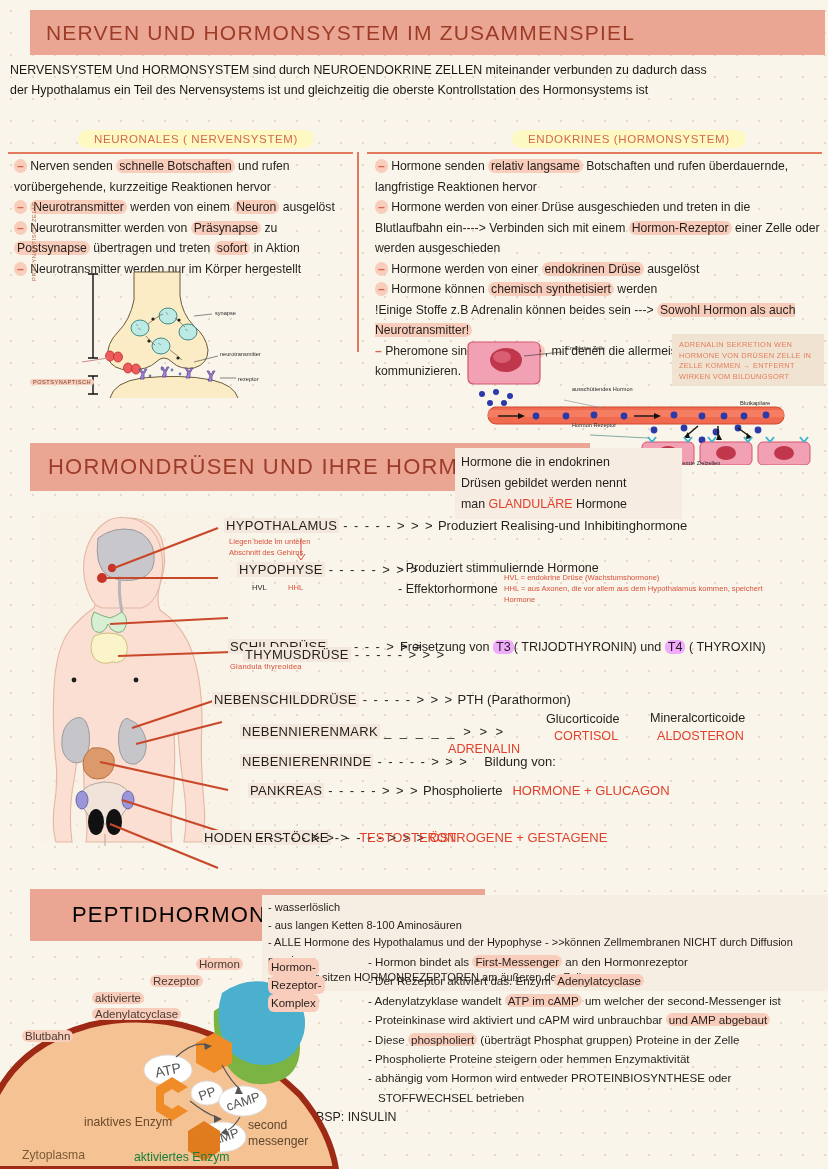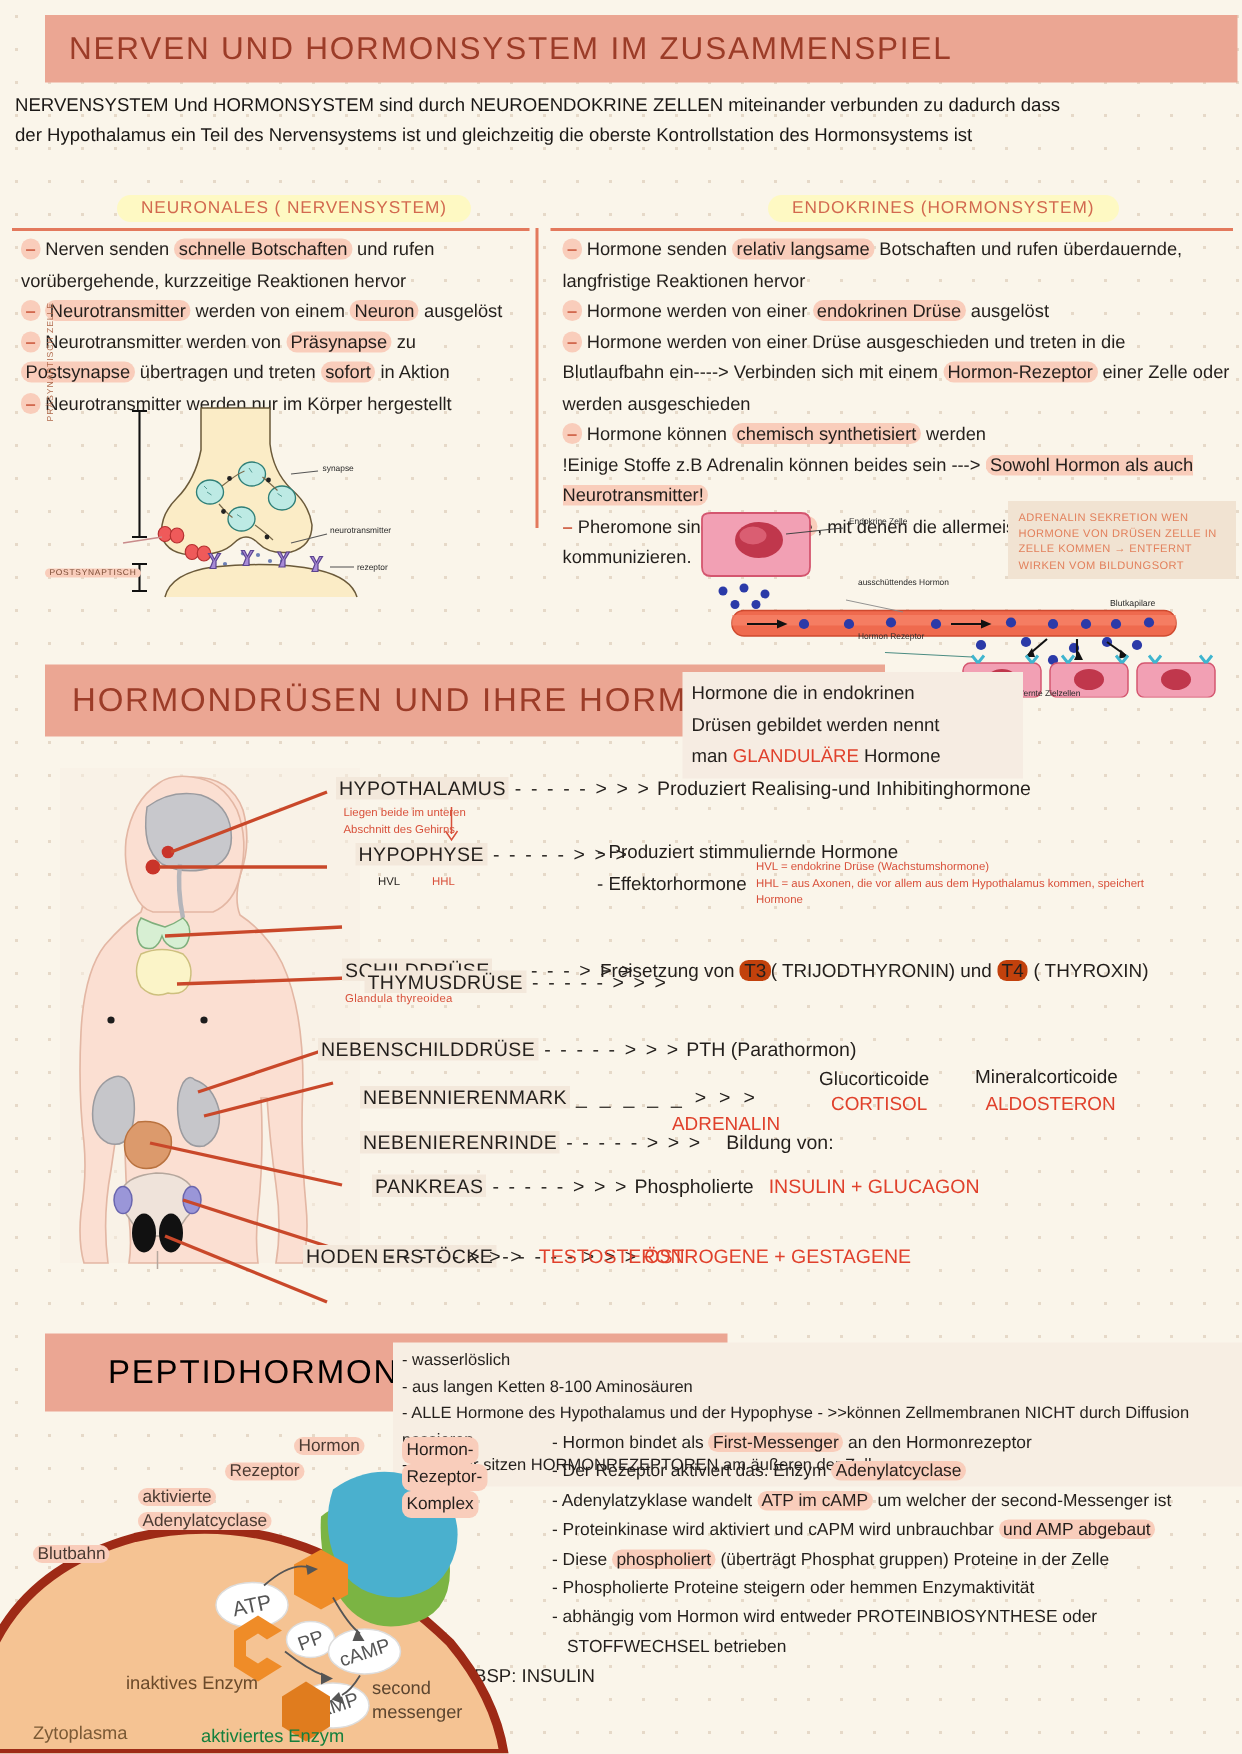--- a/index.html
+++ b/index.html
@@ -59,21 +59,21 @@
   #glandnote{top:448px;left:455px;width:215px;background:#f6ece2;padding:4px 6px;
      font-size:12.4px;line-height:21px;}
   .red{color:#e0412c;}
 
   
   .gl{position:absolute;font-size:13px;white-space:nowrap;}
   .glname{font-weight:400;letter-spacing:.3px;background:#f3e8db;padding:0 2px;}
   .arrow{letter-spacing:1.4px;padding:0 4px;}
   .sub{font-size:7.6px;color:#d8503a;letter-spacing:.2px;}
   .note-sm{font-size:7.6px;color:#d8503a;line-height:11px;}
-  .hlt{background:#c2410c;border-radius:6px;padding:0 3px;}
+  .hlt{background:#f0abfc;border-radius:6px;padding:0 3px;}
 
   
   #pep-left{top:895px;left:262px;width:566px;background:#f7eee3;padding:4px 6px;
     box-sizing:border-box;font-size:11px;line-height:17.5px;}
   #pep-list{top:952px;left:368px;width:460px;font-size:11.6px;line-height:19.4px;}
 
   
   .flab{position:absolute;font-size:11.5px;}
   .flab-hl{background:#f9cdbb;border-radius:6px;padding:0 3px;}
 
@@ -96,22 +96,22 @@
 
 <div class="col" id="col-left">
   <div><span class="hl dash">–</span>&nbsp;Nerven senden <span class="hl">schnelle Botschaften</span> und rufen vorübergehende, kurzzeitige Reaktionen hervor</div>
   <div><span class="hl dash">–</span>&nbsp;<span class="hl">Neurotransmitter</span> werden von einem <span class="hl">Neuron</span> ausgelöst</div>
   <div><span class="hl dash">–</span>&nbsp;Neurotransmitter werden von <span class="hl">Präsynapse</span> zu <span class="hl">Postsynapse</span> übertragen und treten <span class="hl">sofort</span> in Aktion</div>
   <div><span class="hl dash">–</span>&nbsp;Neurotransmitter werden nur im Körper hergestellt</div>
 </div>
 
 <div class="col" id="col-right">
   <div><span class="hl dash">–</span>&nbsp;Hormone senden <span class="hl">relativ langsame</span> Botschaften und rufen überdauernde, langfristige Reaktionen hervor</div>
+  <div><span class="hl dash">–</span>&nbsp;Hormone werden von einer Drüse ausgeschieden und treten in die Blutlaufbahn ein----&gt; Verbinden sich mit einem <span class="hl">Hormon-Rezeptor</span> einer Zelle oder werden ausgeschieden</div>
   <div><span class="hl dash">–</span>&nbsp;Hormone werden von einer <span class="hl">endokrinen Drüse</span> ausgelöst</div>
-  <div><span class="hl dash">–</span>&nbsp;Hormone werden von einer Drüse ausgeschieden und treten in die Blutlaufbahn ein----&gt; Verbinden sich mit einem <span class="hl">Hormon-Rezeptor</span> einer Zelle oder werden ausgeschieden</div>
   <div><span class="hl dash">–</span>&nbsp;Hormone können <span class="hl">chemisch synthetisiert</span> werden</div>
   <div>!Einige Stoffe z.B Adrenalin können beides sein ---&gt; <span class="hl">Sowohl Hormon als auch Neurotransmitter!</span></div>
   <div><span class="dash">–</span>&nbsp;Pheromone sind <span class="hl">Botenstoffe</span>, mit denen die allermeisten Tiere untereinander kommunizieren.</div>
 </div>
 
 <div class="abs" style="top:270px;left:22px;">
 <svg width="330" height="130" viewBox="0 0 330 130">
 
   <path d="M112 2 L112 30 Q108 50 96 62 Q84 74 86 88 Q90 100 108 100 Q126 100 134 92 Q142 84 150 92 Q158 100 172 98 Q186 94 186 80 Q184 66 172 56 Q160 44 158 26 L158 2 Z" fill="#fbecc6" stroke="#6b5a3a" stroke-width="1"></path>
 
@@ -395,21 +395,21 @@
 <div class="abs" style="top:729px;left:554px;font-size:12.6px;color:#e0412c;">CORTISOL</div>
 <div class="abs" style="top:711px;left:650px;font-size:12.6px;">Mineralcorticoide</div>
 <div class="abs" style="top:729px;left:657px;font-size:12.6px;color:#e0412c;">ALDOSTERON</div>
 
 <div class="gl" style="top:724px;left:240px;">
   <span class="glname">NEBENNIERENMARK</span><span class="arrow" style="letter-spacing:2.5px">_ _ _ _ _ &gt; &gt; &gt;</span>
 </div>
 <div class="abs" style="top:742px;left:448px;font-size:12.6px;color:#e0412c;">ADRENALIN</div>
 
 <div class="gl" style="top:783px;left:248px;">
-  <span class="glname">PANKREAS</span><span class="arrow">- - - - - &gt; &gt; &gt;</span><span>Phospholierte</span><span style="color:#e0412c;padding-left:10px">INSULIN + GLUCAGON</span>
+  <span class="glname">PANKREAS</span><span class="arrow">- - - - - &gt; &gt; &gt;</span><span>Phospholierte</span><span style="color:#e0412c;padding-left:10px">HORMONE + GLUCAGON</span>
 </div>
 
 <div class="gl" style="top:830px;left:240px;">
   <span class="glname">EIERSTÖCKE</span><span class="arrow">- - - - - &gt; &gt; &gt;</span><span style="color:#e0412c">ÖSTROGENE + GESTAGENE</span>
 </div>
 
 <div class="gl" style="top:830px;left:186px;padding-left:16px;">
   <span class="glname">HODEN</span><span class="arrow">- - - - - &gt; &gt; &gt;</span><span style="color:#e0412c;padding-left:6px">TESTOSTERON</span>
 </div>
 

